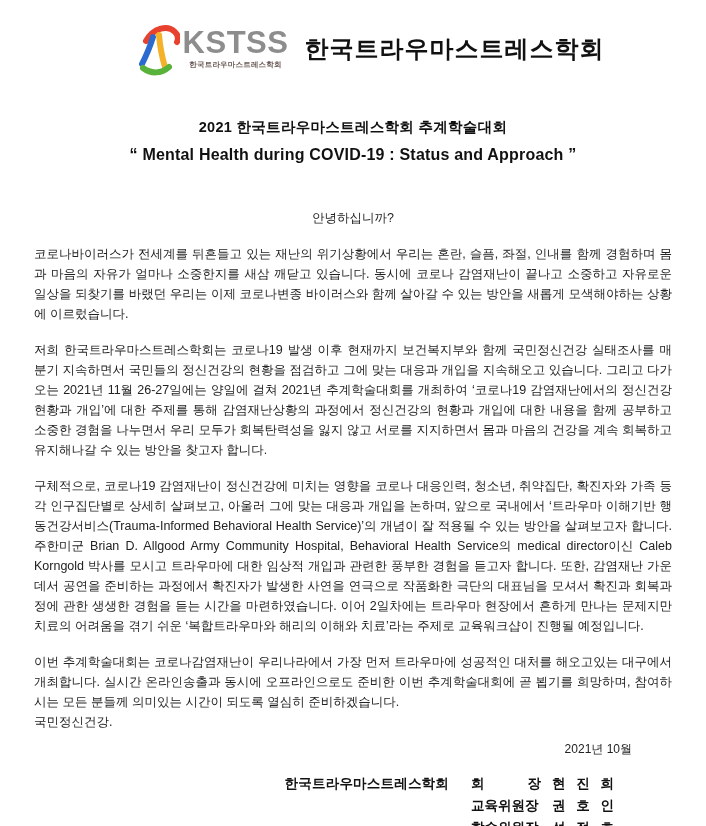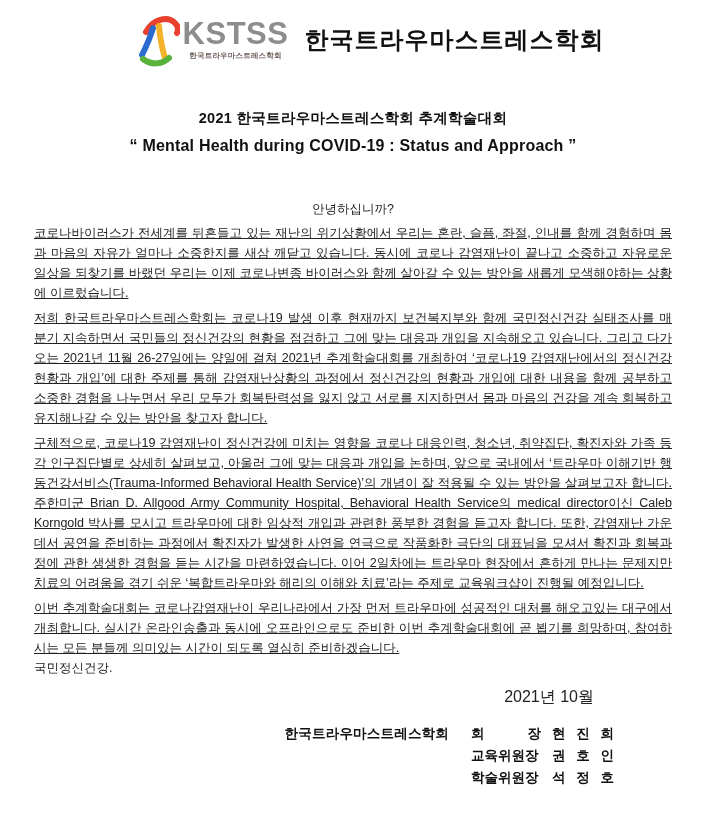--- a/index.html
+++ b/index.html
@@ -2,42 +2,42 @@
 <html><head>
 <meta charset="utf-8">
 <style>
   html, body { margin:0; padding:0; background:#ffffff; }
   .page {
     position:relative; width:706px; height:826px; background:#ffffff;
     font-family:"Liberation Sans", sans-serif; color:#1f1f1f; overflow:hidden;
   }
 
   
-  .logo-row { display:flex; align-items:center; justify-content:center; padding-top:13px; padding-left:36px; }
+  .logo-row { display:flex; align-items:center; justify-content:center; padding-top:22px; padding-left:36px; }
   .logo-icon { width:42px; height:54px; flex:0 0 auto; margin-right:3px; }
   .logo-col { display:flex; flex-direction:column; align-items:center; }
   .kstss { font-size:31px; font-weight:800; color:#8d8d8d; line-height:30px; letter-spacing:0.5px; }
   .logo-caption { font-size:7.5px; font-weight:700; color:#6a5a55; margin-top:2px; letter-spacing:0.2px; white-space:nowrap; }
   .org-large { font-size:24px; font-weight:800; color:#111111; margin-left:16px; letter-spacing:1px; white-space:nowrap; }
 
   
   .title-block { margin-top:42px; text-align:center; font-weight:700; color:#111111; }
   .title-l1 { font-size:14.5px; margin-bottom:9px; letter-spacing:0.3px;text-align:center; }
   .title-l2 { font-size:13.5px; margin-bottom:9px; letter-spacing:0.3px; }
   .title-l3 { font-size:16px; letter-spacing:0.2px; }
 
   
   .body-block { margin:44px 34px 0 34px; font-size:12.5px; line-height:20px; color:#222222; text-align:justify; }
   .greeting { text-align:center; }
-  .para { margin:4px 0 5px 0;text-decoration:underline; }
+  .para { margin:16px 0 5px 0; }
   .para:last-of-type { margin-bottom:0; }
   .thanks { text-align:left; }
 
   
-  .date-line { margin-top:9px; padding-right:112px; text-align:right; font-size:16px; color:#222222; }
+  .date-line { margin-top:9px; padding-right:74px; text-align:right; font-size:12px; color:#222222; }
   .signature { margin-top:15px; padding-right:92px; display:flex; flex-direction:column; align-items:flex-end; font-weight:700; font-size:13.5px; color:#111111; }
   .sig-row { display:flex; align-items:baseline; line-height:22px; white-space:nowrap; }
   .sig-org { margin-right:22px; letter-spacing:0.2px; }
   .sig-title { display:inline-block; width:70px; text-align:justify; text-align-last:justify; margin-right:11px; }
   .sig-name { display:inline-block; width:62px; text-align:justify; text-align-last:justify; }
 </style>
 </head>
 <body>
 
 <div class="page">

